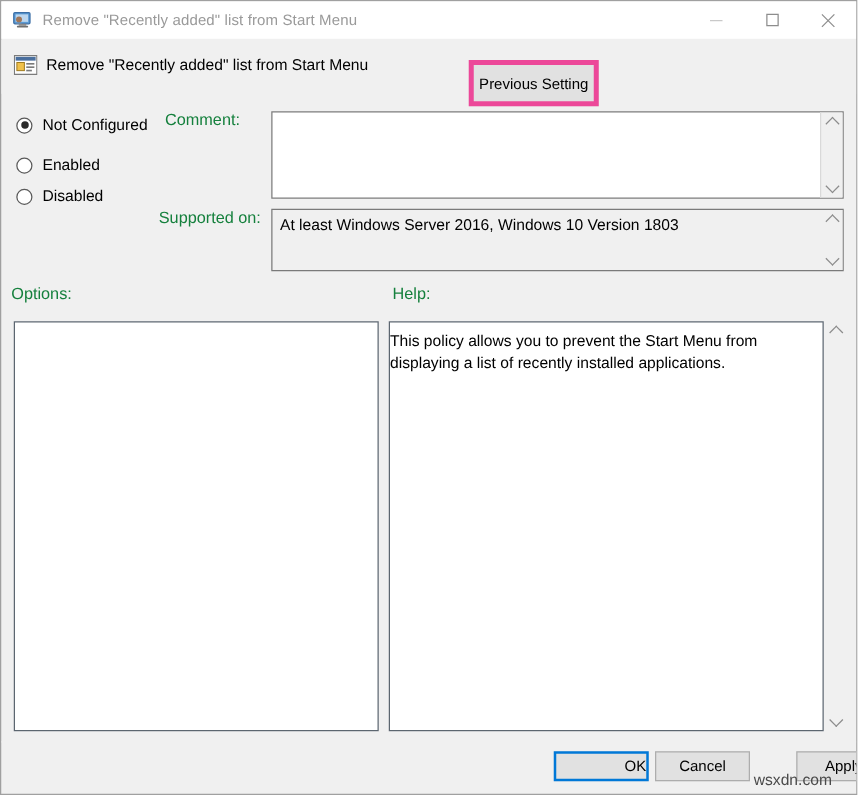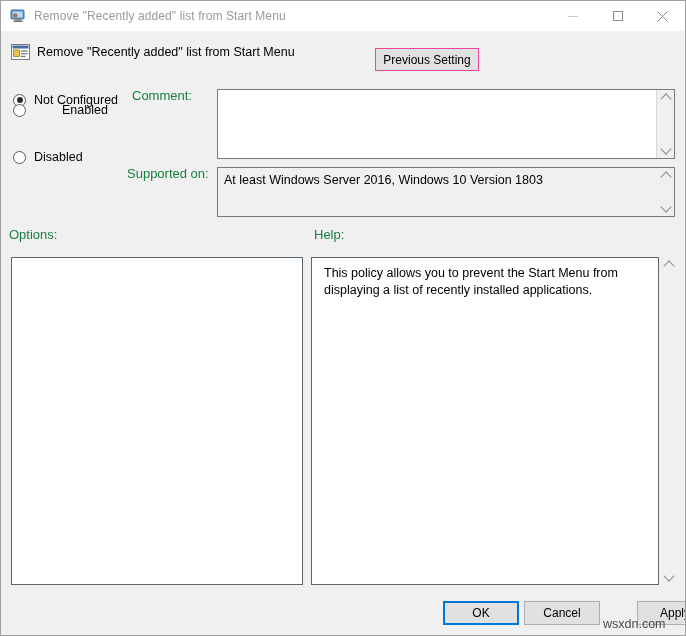--- a/index.html
+++ b/index.html
@@ -84,23 +84,23 @@
   .header-title {
     position: absolute;
     left: 36px; top: 13px;
     font-size: 12.5px;
     color: #000000;
     white-space: nowrap;
   }
   .nav-btn {
     position: absolute;
     top: 47px;
-    height: 23px;
+    height: 37px;
     background: #e1e1e1;
-    border: 1px solid #ec4899;
+    border: 4px solid #ec4899;
     box-sizing: border-box;
     font-family: "Liberation Sans", sans-serif;
     font-size: 12px;
     color: #000;
     padding: 0;
     cursor: default;
   }
   .nav-prev { left: 374px; width: 104px; }
   .nav-next { left: 484px; width: 101px; }
 
@@ -130,21 +130,21 @@
     border-radius: 50%;
     background: #2b2b2b;
   }
   .radio-label {
     margin-left: 8px;
     font-size: 12.5px;
     color: #000;
     white-space: nowrap;
   }
   .r1 { top: 90px; }
-  .r2 { top: 100px; gap: 28px; }
+  .r2 { top: 122px; }
   .r3 { top: 147px; }
 
   
   .field-label {
     position: absolute;
     font-size: 13px;
     color: #15803d;
     white-space: nowrap;
   }
   .lbl-comment { left: 131px; top: 87px; }
@@ -212,21 +212,21 @@
     box-sizing: border-box;
     background: #ffffff;
   }
   .help-panel {
     position: absolute;
     left: 310px; top: 256px;
     width: 348px; height: 328px;
     border: 1px solid #5c6670;
     box-sizing: border-box;
     background: #ffffff;
-    padding: 7px 12px;
+    padding: 7px 0;
     overflow: hidden;
   }
   .help-para {
     font-size: 12.5px;
     color: #000;
     line-height: 17px;
     margin: 0 0 17px 0;
   }
   .help-para:last-child { margin-bottom: 0; }
   .help-scroll {
@@ -257,20 +257,21 @@
     font-family: "Liberation Sans", sans-serif;
     font-size: 12px;
     color: #000;
     padding: 0;
     cursor: default;
   }
   .btn-ok {
     left: 442px;
     border: 2px solid #0078d7;
     background: #e1e1e1;
+    text-align: right;
   }
   .btn-cancel { left: 523px; }
   .btn-apply { left: 636px; }
 
   .watermark {
     position: absolute;
     left: 602px; top: 616px;
     font-size: 12.5px;
     color: #4a4a4a;
     white-space: nowrap;

